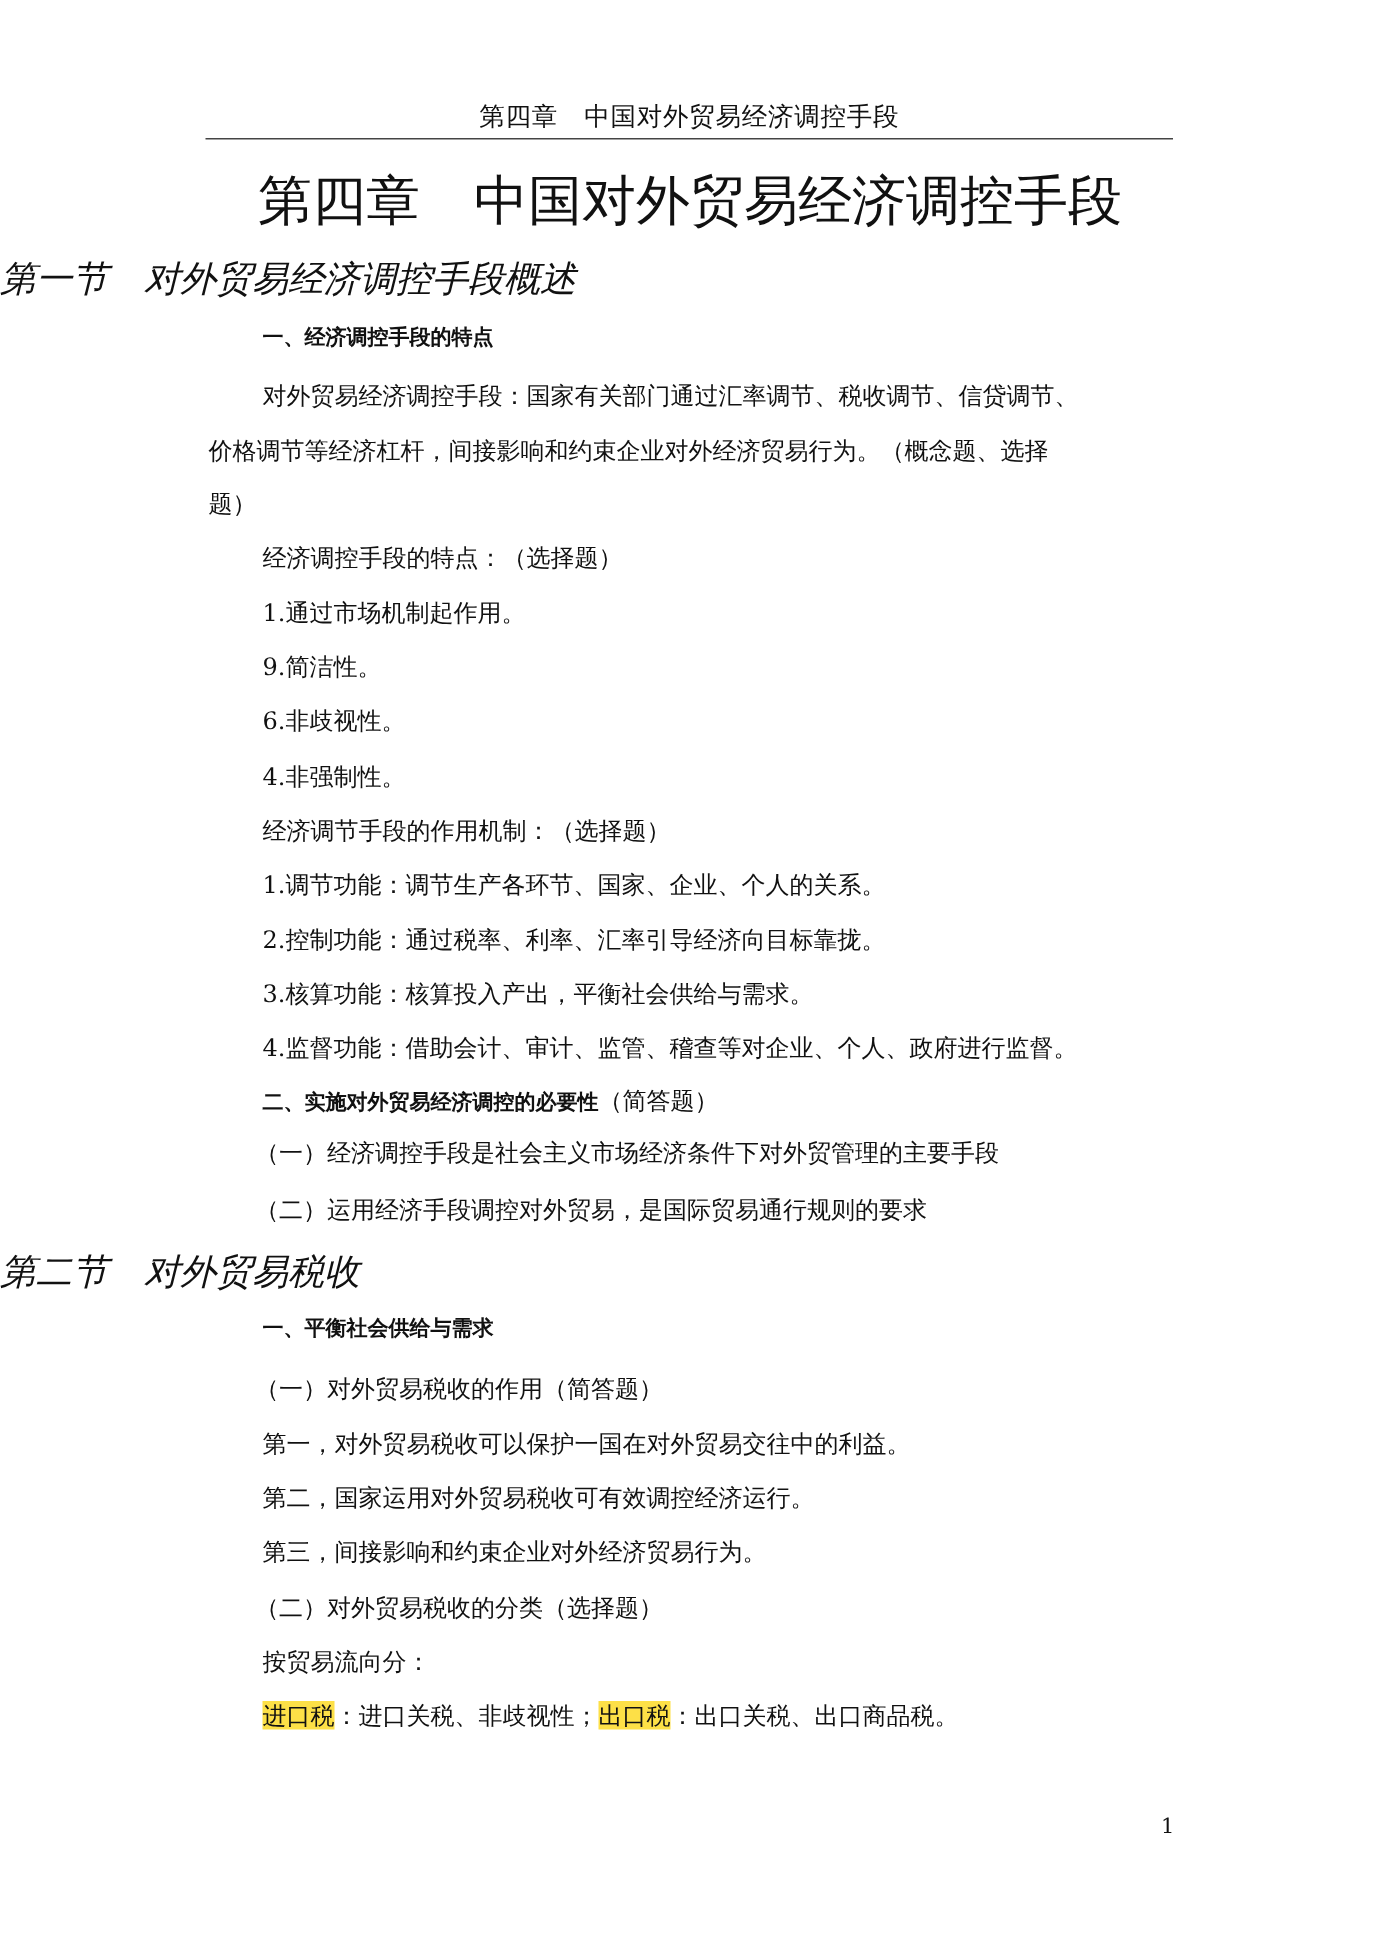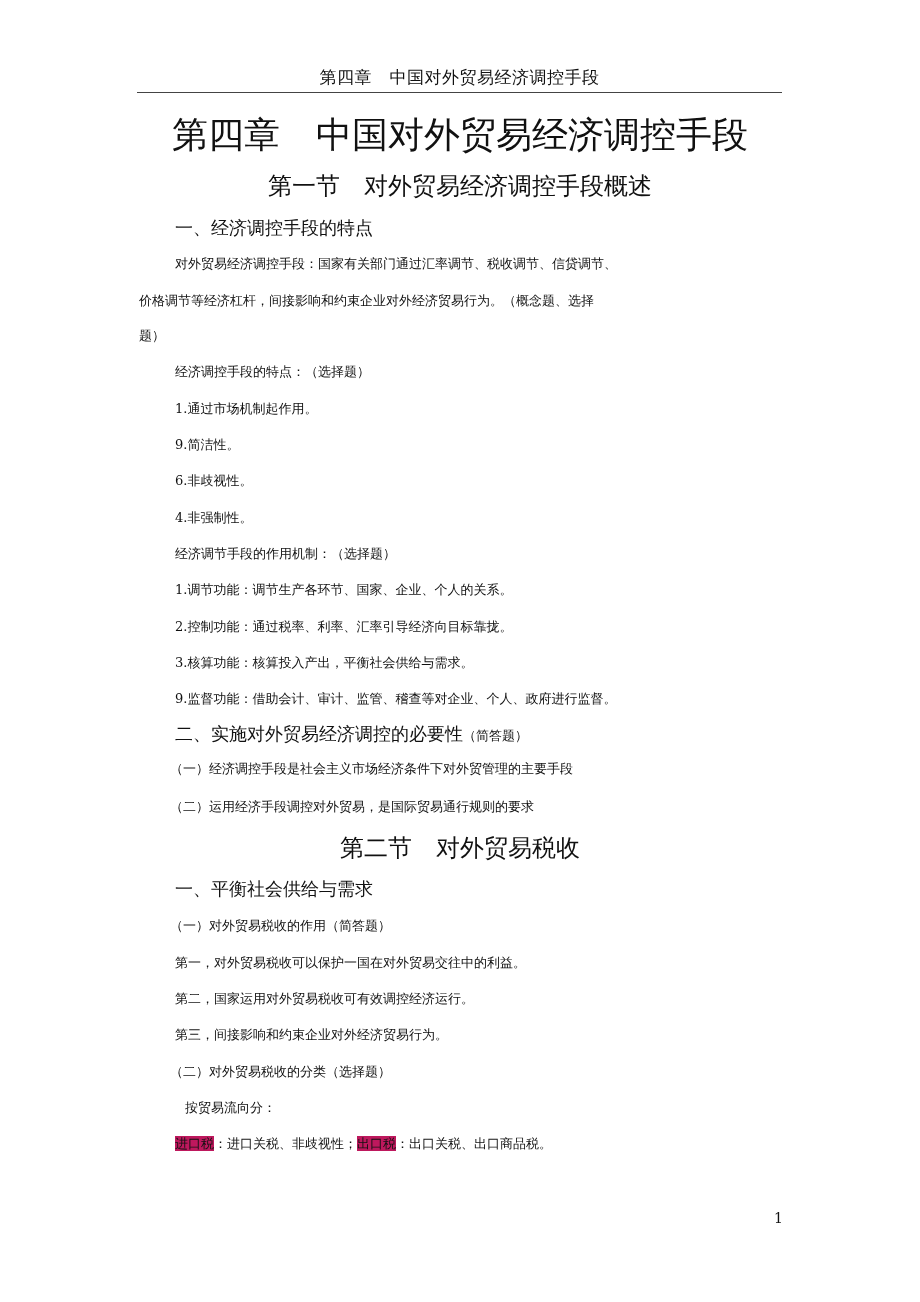--- a/index.html
+++ b/index.html
@@ -4,24 +4,24 @@
 <style>
   html, body { margin:0; padding:0; background:#fff; }
   body { width:920px; height:1302px; position:relative; overflow:hidden;
          font-family:"DejaVu Serif","Liberation Serif",serif; color:#111; }
   .hdr { position:absolute; left:137px; width:645px; top:66px; text-align:center;
          font-size:17px; letter-spacing:0.5px; }
   .hdr-rule { position:absolute; left:137px; width:645px; top:92px; height:0;
               border-top:1.5px solid #444; }
   .abs { position:absolute; white-space:nowrap; }
   .h1 { left:0; width:920px; text-align:center; top:113px; font-size:36px; line-height:44px; }
-  .h2 { left:0; width:920px; text-align:center; font-size:24px; line-height:30px; }
-  .hb { font-weight:normal; font-size:18px; }
-  .p  { font-size:13px; line-height:24px; }
-  .hl { background:#be185d;margin-top:44px; }
+  .h2 { left:0; width:920px; text-align:left; font-size:24px; line-height:30px;font-style:italic; }
+  .hb { font-weight:bold; font-size:14px; }
+  .p  { font-size:16px; line-height:24px; }
+  .hl { background:#fde047;margin-top:44px; }
   .pgnum { position:absolute; left:774px; top:1210px; font-size:14px; }
 </style>
 </head>
 <body>
 
 <div class="hdr">第四章　中国对外贸易经济调控手段</div>
 <div class="hdr-rule"></div>
 
 <div class="abs h1">第四章　中国对外贸易经济调控手段</div>
 <div class="abs h2" style="top:171px">第一节　对外贸易经济调控手段概述</div>
@@ -34,34 +34,34 @@
 <div class="abs p" style="left:175px;top:360px">经济调控手段的特点：（选择题）</div>
 <div class="abs p" style="left:175px;top:397px">1.通过市场机制起作用。</div>
 <div class="abs p" style="left:175px;top:433px">9.简洁性。</div>
 <div class="abs p" style="left:175px;top:469px">6.非歧视性。</div>
 <div class="abs p" style="left:175px;top:506px">4.非强制性。</div>
 
 <div class="abs p" style="left:175px;top:542px">经济调节手段的作用机制：（选择题）</div>
 <div class="abs p" style="left:175px;top:578px">1.调节功能：调节生产各环节、国家、企业、个人的关系。</div>
 <div class="abs p" style="left:175px;top:615px">2.控制功能：通过税率、利率、汇率引导经济向目标靠拢。</div>
 <div class="abs p" style="left:175px;top:651px">3.核算功能：核算投入产出，平衡社会供给与需求。</div>
-<div class="abs p" style="left:175px;top:687px">9.监督功能：借助会计、审计、监管、稽查等对企业、个人、政府进行监督。</div>
+<div class="abs p" style="left:175px;top:687px">4.监督功能：借助会计、审计、监管、稽查等对企业、个人、政府进行监督。</div>
 
 <div class="abs" style="left:175px;top:722px">
   <span class="hb">二、实施对外贸易经济调控的必要性</span><span class="p">（简答题）</span>
 </div>
 <div class="abs p" style="left:170px;top:757px">（一）经济调控手段是社会主义市场经济条件下对外贸管理的主要手段</div>
 <div class="abs p" style="left:170px;top:795px">（二）运用经济手段调控对外贸易，是国际贸易通行规则的要求</div>
 
 <div class="abs h2" style="top:833px">第二节　对外贸易税收</div>
 
 <div class="abs hb" style="left:175px;top:877px">一、平衡社会供给与需求</div>
 <div class="abs p" style="left:170px;top:914px">（一）对外贸易税收的作用（简答题）</div>
 <div class="abs p" style="left:175px;top:951px">第一，对外贸易税收可以保护一国在对外贸易交往中的利益。</div>
 <div class="abs p" style="left:175px;top:987px">第二，国家运用对外贸易税收可有效调控经济运行。</div>
 <div class="abs p" style="left:175px;top:1023px">第三，间接影响和约束企业对外经济贸易行为。</div>
 <div class="abs p" style="left:170px;top:1060px">（二）对外贸易税收的分类（选择题）</div>
-<div class="abs p" style="left:185px;top:1096px">按贸易流向分：</div>
+<div class="abs p" style="left:175px;top:1096px">按贸易流向分：</div>
 <div class="abs p" style="left:175px;top:1132px">
   <span class="hl">进口税</span><span>：进口关税、非歧视性；</span><span class="hl">出口税</span><span>：出口关税、出口商品税。</span>
 </div>
 
 <div class="pgnum">1</div>
 
 </body></html>

